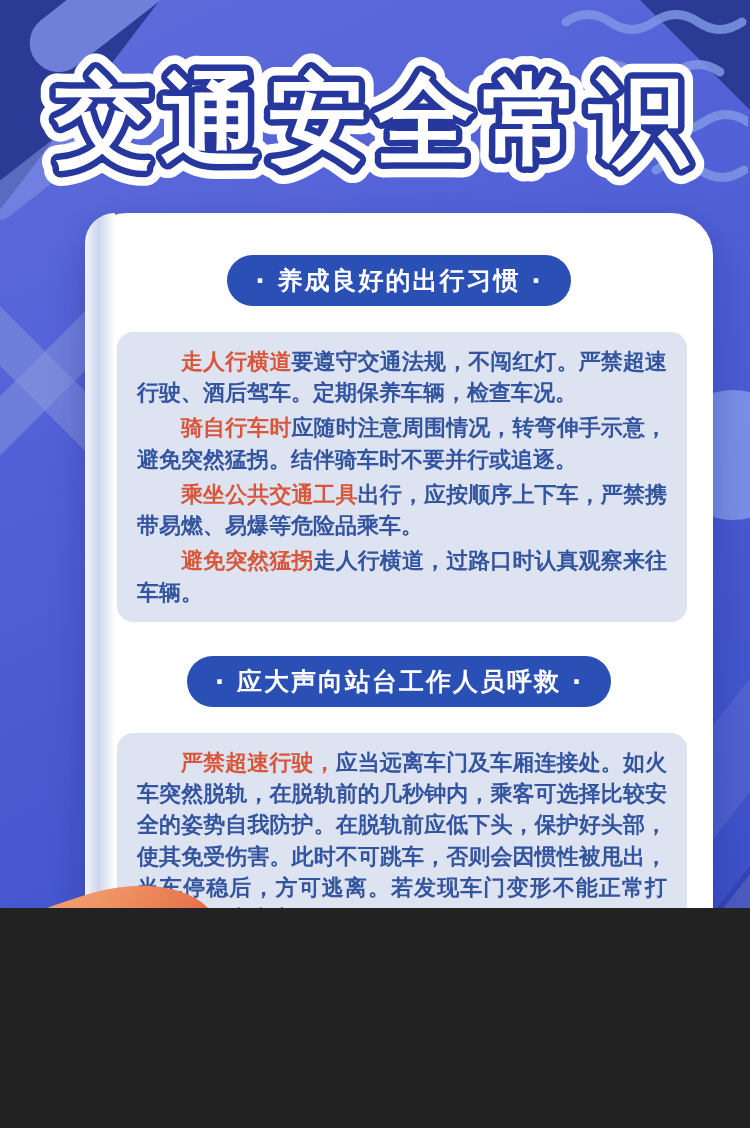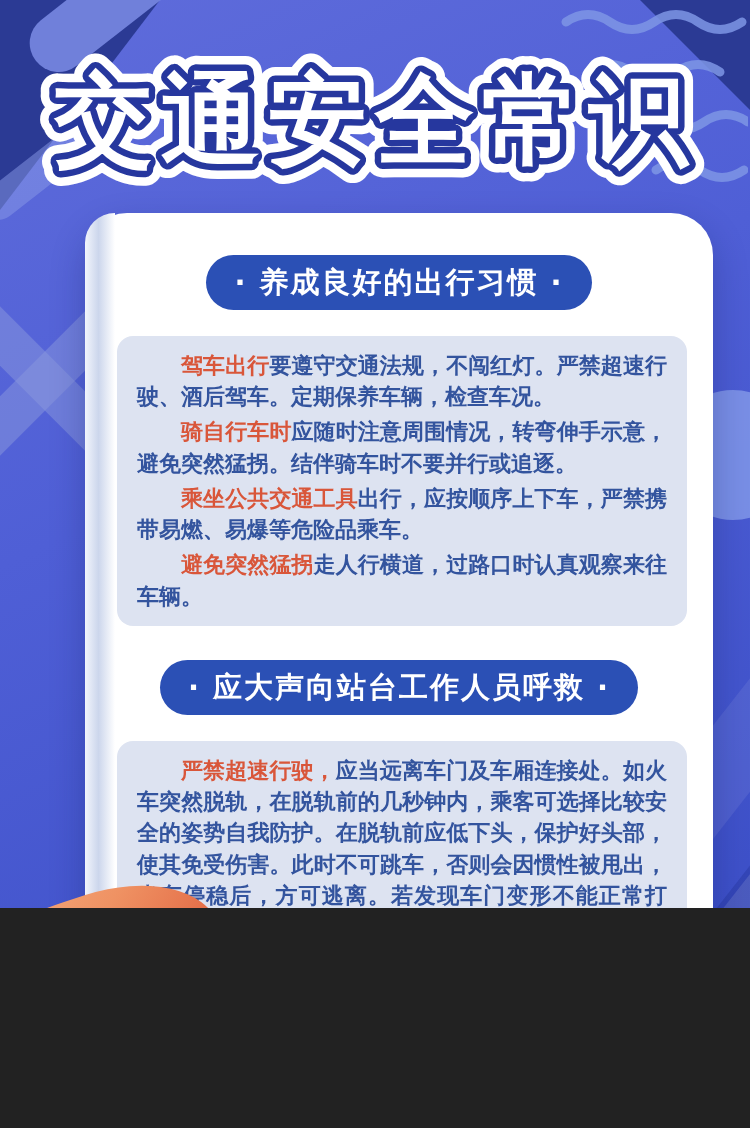--- a/index.html
+++ b/index.html
@@ -37,21 +37,21 @@
   .t-mid{stroke:#26379e;stroke-width:13px;fill:#26379e;}
   .t-top{fill:#ffffff;}
   
   .card{position:absolute;left:85px;top:213px;width:628px;height:836px;background:#ffffff;
     border-radius:42px;box-shadow:0 14px 34px rgba(15,25,90,.28);z-index:2;}
   .card::before{content:"";position:absolute;left:0;top:0;bottom:0;width:30px;
     border-radius:42px 0 0 42px;
     background:linear-gradient(90deg,#f2f5fc 0%,#ccd6ec 45%,#ffffff 100%);}
   .card-inner{position:relative;padding-top:42px;}
   .pill{display:block;width:fit-content;margin:0 auto;background:#2b50b5;color:#fff;
-    font-weight:bold;font-size:29px;line-height:1;padding:13px 28px;border-radius:999px;
+    font-weight:bold;font-size:25px;line-height:1;padding:13px 28px;border-radius:999px;
     letter-spacing:2px;}
   .pill.second{margin-top:34px;}
   .panel{margin:26px 26px 0 32px;background:#dde3f1;border-radius:16px;
     padding:14px 20px;color:#33549e;font-size:22px;font-weight:600;line-height:1.42;
     text-align:justify;}
   .para{text-indent:2em;margin:0;}
   .para + .para{margin-top:4px;}
   .hl{color:#d9563a;font-weight:bold;}
   
   .band-bottom{left:0;top:1046px;width:750px;height:82px;background:#2b49c0;z-index:1;}
@@ -115,21 +115,21 @@
     </svg>
   </div>
 
   <div class="card">
     <div class="card-inner">
 
       <div class="pill">· 养成良好的出行习惯 ·</div>
 
       <div class="panel">
         <p class="para">
-          <span class="hl">驾车出行</span><span>要遵守交通法规，不闯红灯。严禁超速行驶、酒后驾车。定期保养车辆，检查车况。</span>
+          <span class="hl">走人行横道</span><span>要遵守交通法规，不闯红灯。严禁超速行驶、酒后驾车。定期保养车辆，检查车况。</span>
         </p>
         <p class="para">
           <span class="hl">骑自行车时</span><span>应随时注意周围情况，转弯伸手示意，避免突然猛拐。结伴骑车时不要并行或追逐。</span>
         </p>
         <p class="para">
           <span class="hl">乘坐公共交通工具</span><span>出行，应按顺序上下车，严禁携带易燃、易爆等危险品乘车。</span>
         </p>
         <p class="para">
           <span class="hl">避免突然猛拐</span><span>走人行横道，过路口时认真观察来往车辆。</span>
         </p>

